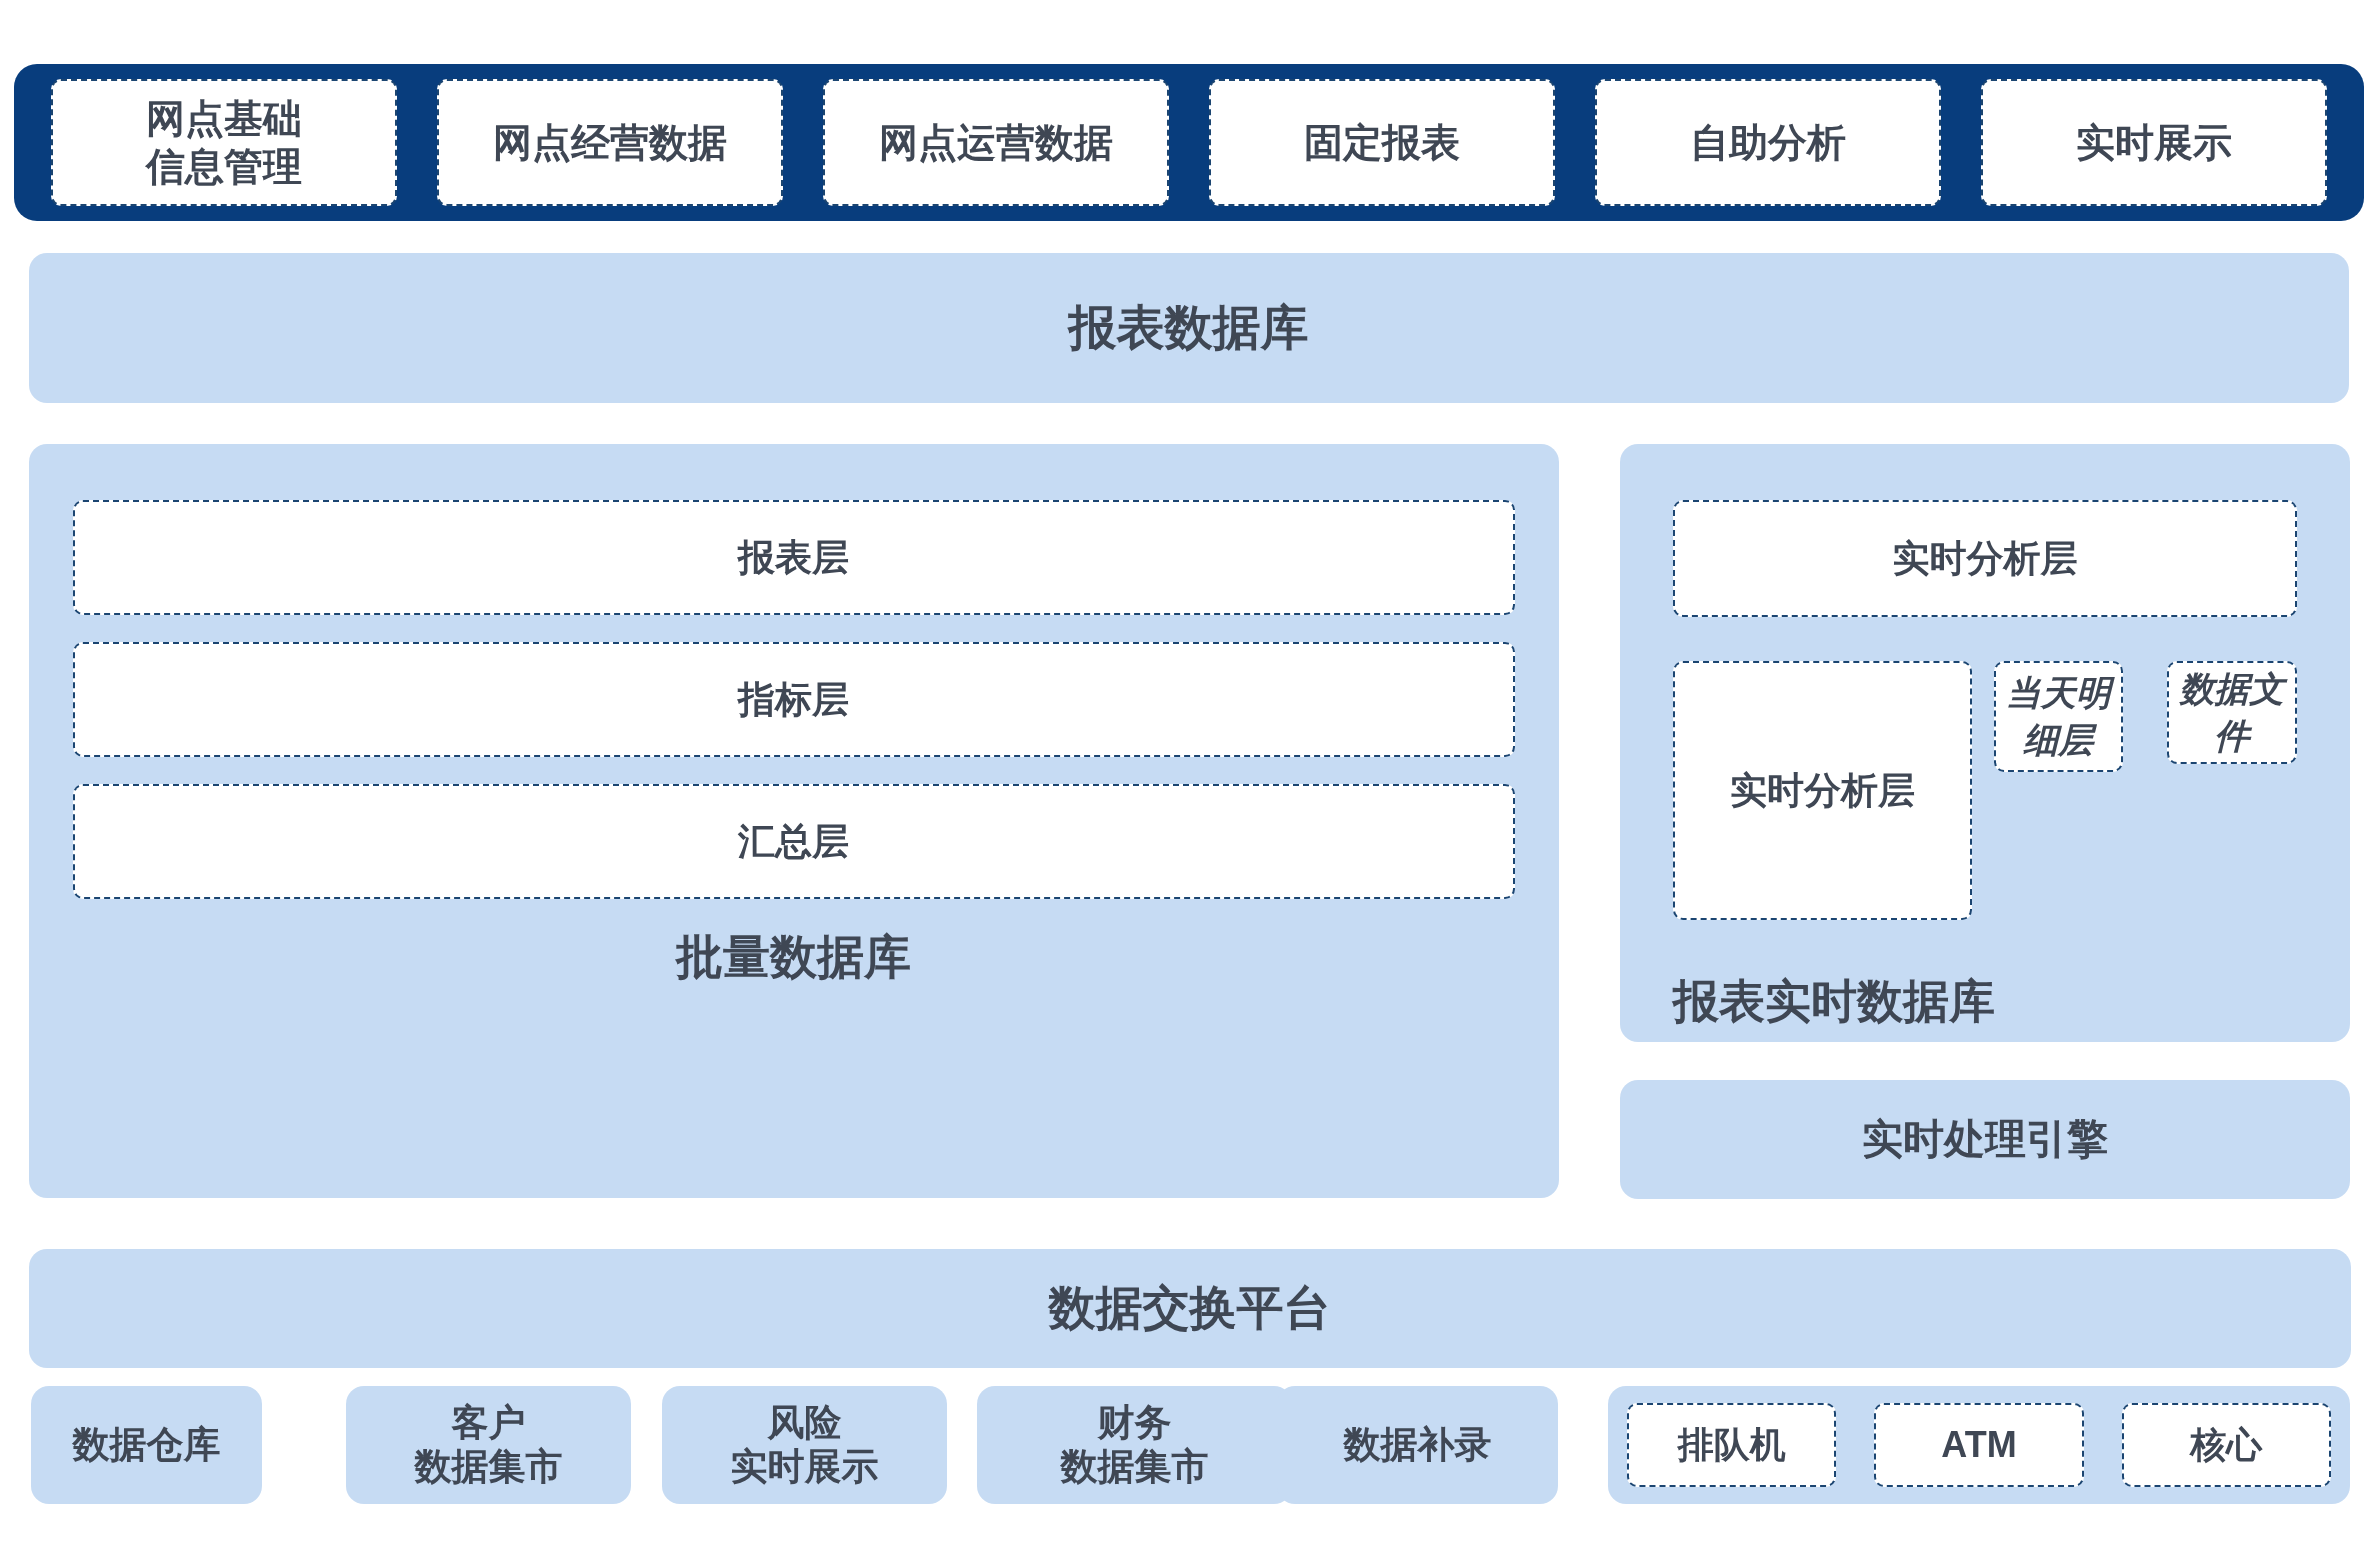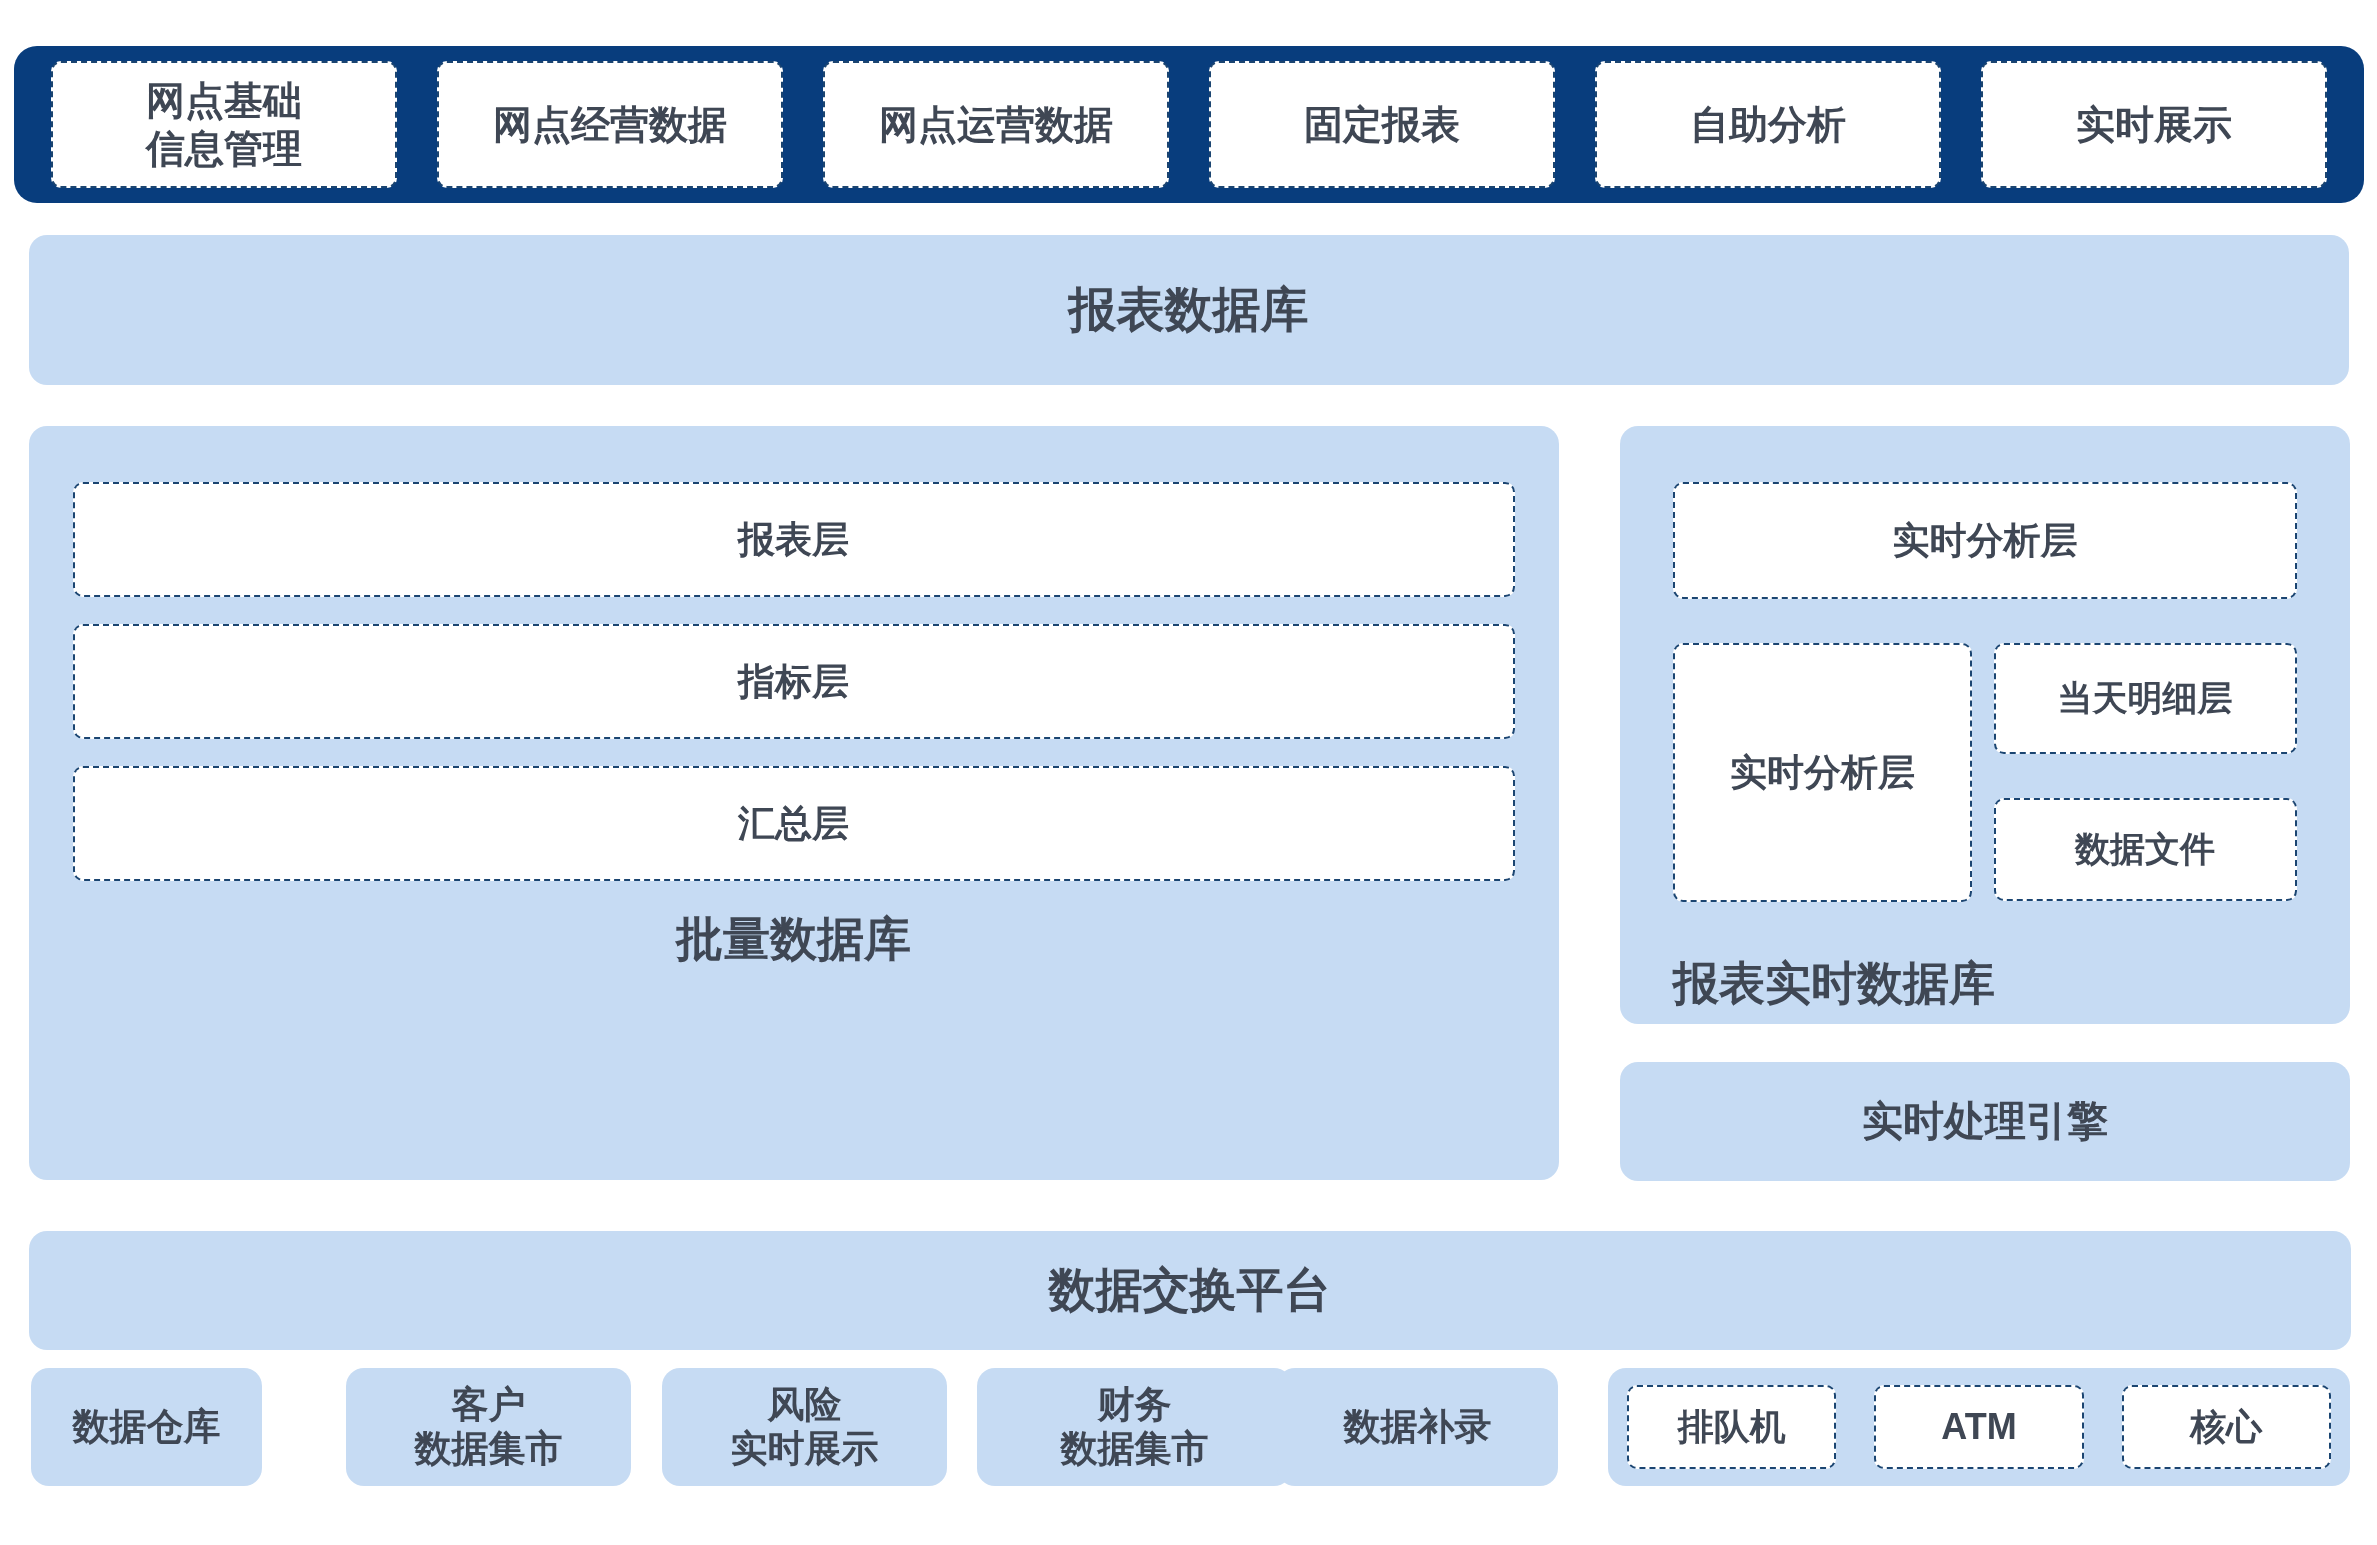--- a/index.html
+++ b/index.html
@@ -6,21 +6,21 @@
   #canvas{
     position:relative;
     width:2377px;
     height:1546px;
     background:#ffffff;
     font-family:"Liberation Sans", sans-serif;
     font-weight:bold;
     color:#3f4754;
     overflow:hidden;
   }
-  .band{position:absolute;box-sizing:border-box;}
+  .band{position:absolute;box-sizing:border-box;margin-top:18px;}
   .navy{background:#083d7d;border-radius:23px;}
   .blue{background:#c6dbf3;border-radius:18px;}
   .whitebox{
     background:#ffffff;
     border:2.5px dashed #1b4571;
     border-radius:10px;
     box-sizing:border-box;
     display:flex;align-items:center;justify-content:center;
     text-align:center;
     white-space:pre-line;
@@ -34,21 +34,21 @@
   #report-bar{left:28.5px;top:235px;width:2320px;height:150px;font-size:48px;}
   
   #batch{left:28.5px;top:426px;width:1530px;height:754px;padding:56px 44px 0;}
   #batch .layer{width:100%;height:115px;font-size:37px;margin-bottom:27px;}
   #batch .title{margin-top:9.5px;text-align:center;font-size:47px;}
   
   #rt{left:1620px;top:426px;width:730px;height:598px;padding:56px 53px 0;}
   #rt-top{width:100%;height:117px;font-size:37px;margin-bottom:44px;}
   #rt-row{display:flex;gap:21.6px;height:259px;}
   #rt-left{width:299px;height:259px;font-size:37px;}
-  #rt-right{display:flex;flex-direction:column;gap:44px;width:303px;}
+  #rt-right{display:flex;flex-direction:row;gap:44px;width:303px;font-style:italic;}
   #rt-right .whitebox{width:100%;font-size:35px;}
   #rt-right-top{height:111px;}
   #rt-right-bottom{height:103px;}
   #rt .title{margin-top:51px;text-align:left;font-size:46px;}
   
   #engine-bar{left:1620px;top:1062px;width:730px;height:119px;font-size:41px;}
   
   #exchange-bar{left:28.5px;top:1231px;width:2322px;height:119px;font-size:47px;}
   
   .src{top:1368px;height:118px;font-size:37px;line-height:1.18;white-space:pre-line;}

